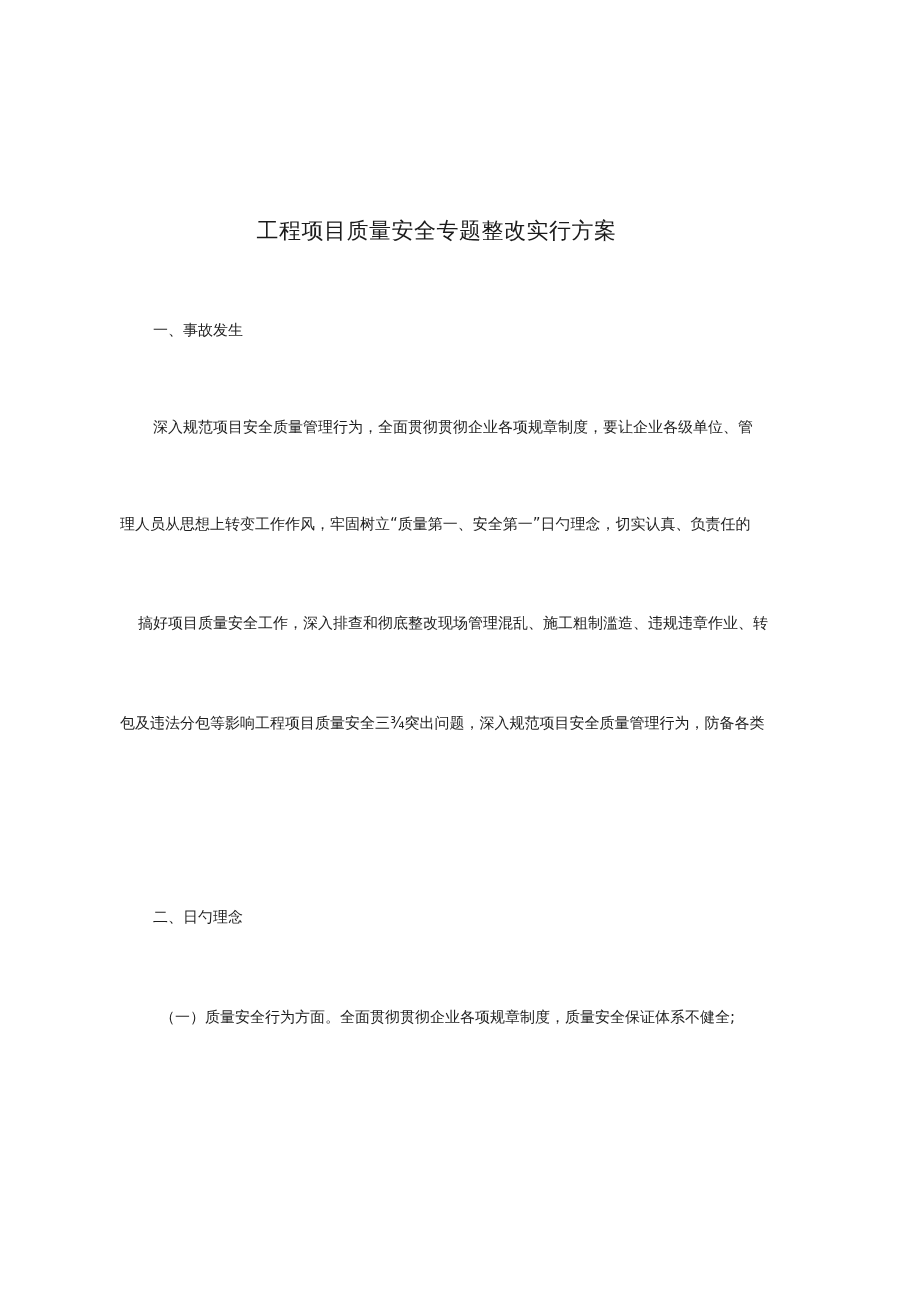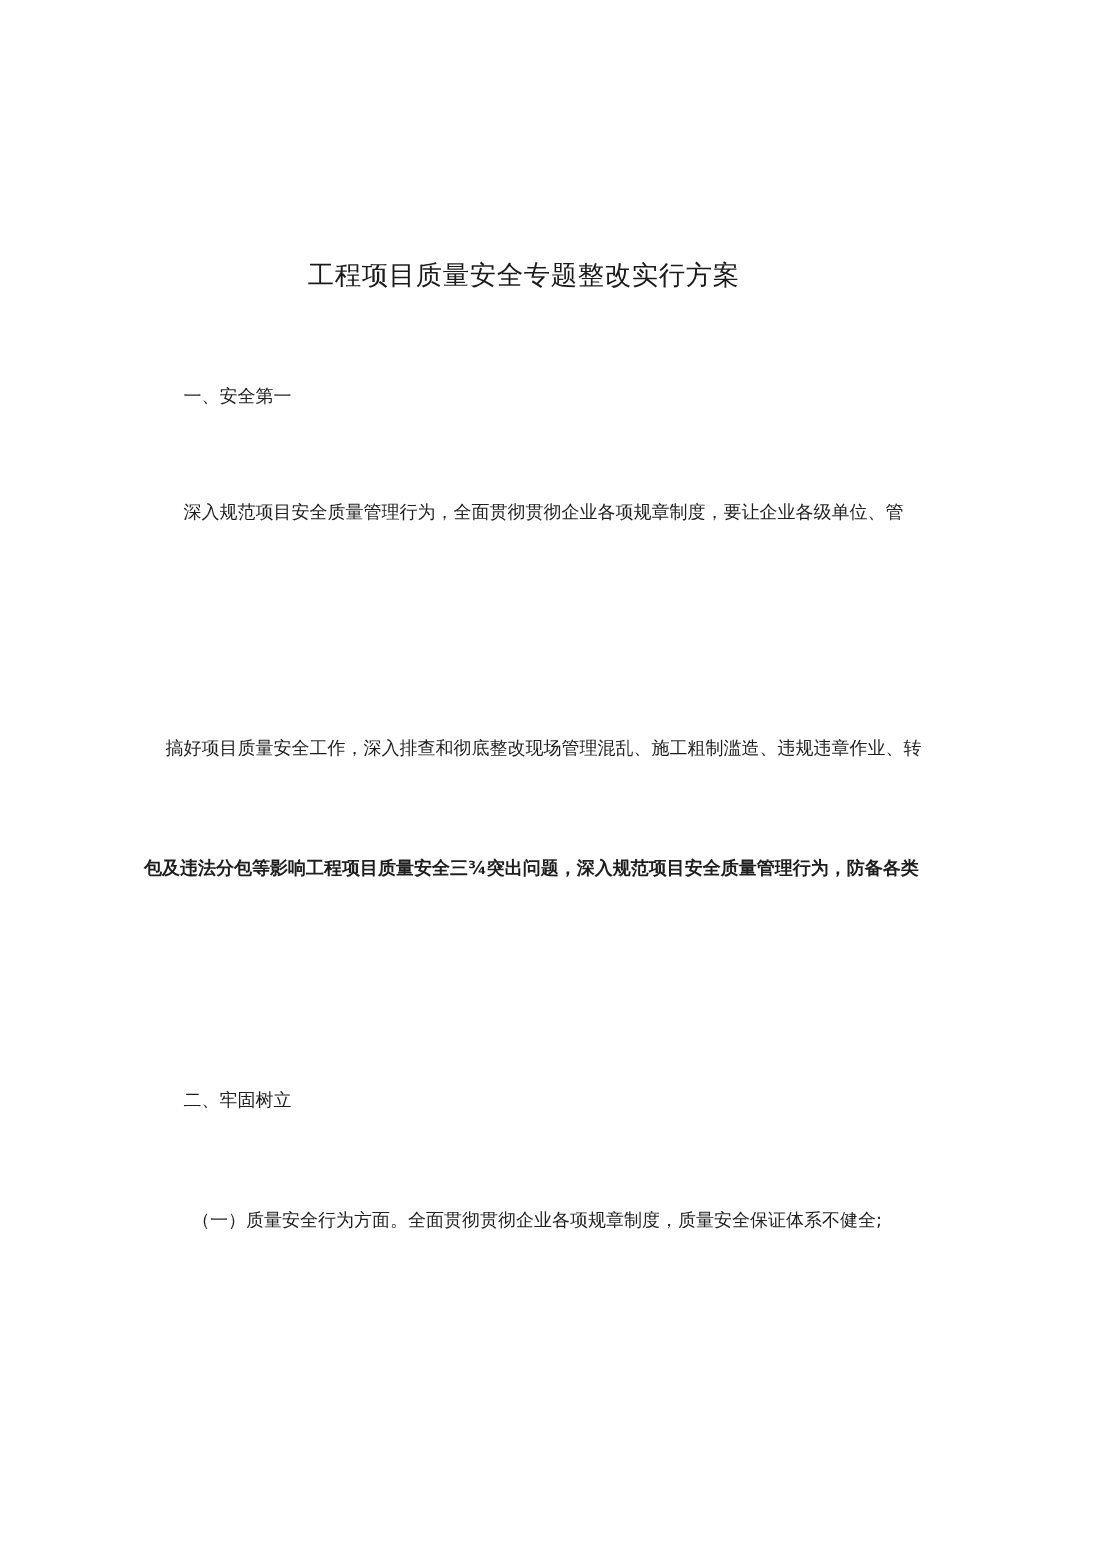--- a/index.html
+++ b/index.html
@@ -45,22 +45,23 @@
     .indent { left: 153px; }
     .full { left: 120px; }
     .sub { left: 160px; }
   </style>
 </head>
 <body>
 
 <div class="page">
   <div class="title">工程项目质量安全专题整改实行方案</div>
 
-  <div class="line heading" style="top:318px;">一、安全第一</div>
+  <div class="line heading" style="top:318px;">一、事故发生</div>
 
   <div class="line indent" style="top:415px;">深入规范项目安全质量管理行为，全面贯彻贯彻企业各项规章制度，要让企业各级单位、管</div>
+  <div class="line full" style="top:512px;">理人员从思想上转变工作作风，牢固树立“质量第一、安全第一”日勺理念，切实认真、负责任的</div>
   <div class="line full" style="top:611px;margin-left:18px;">搞好项目质量安全工作，深入排查和彻底整改现场管理混乱、施工粗制滥造、违规违章作业、转</div>
-  <div class="line full" style="top:711px;font-weight:bold;">包及违法分包等影响工程项目质量安全三¾突出问题，深入规范项目安全质量管理行为，防备各类</div>
+  <div class="line full" style="top:711px;">包及违法分包等影响工程项目质量安全三¾突出问题，深入规范项目安全质量管理行为，防备各类</div>
 
-  <div class="line heading" style="top:905px;">二、牢固树立</div>
+  <div class="line heading" style="top:905px;">二、日勺理念</div>
 
   <div class="line sub" style="top:1005px;">（一）质量安全行为方面。全面贯彻贯彻企业各项规章制度，质量安全保证体系不健全;</div>
 </div>
 
 </body></html>

